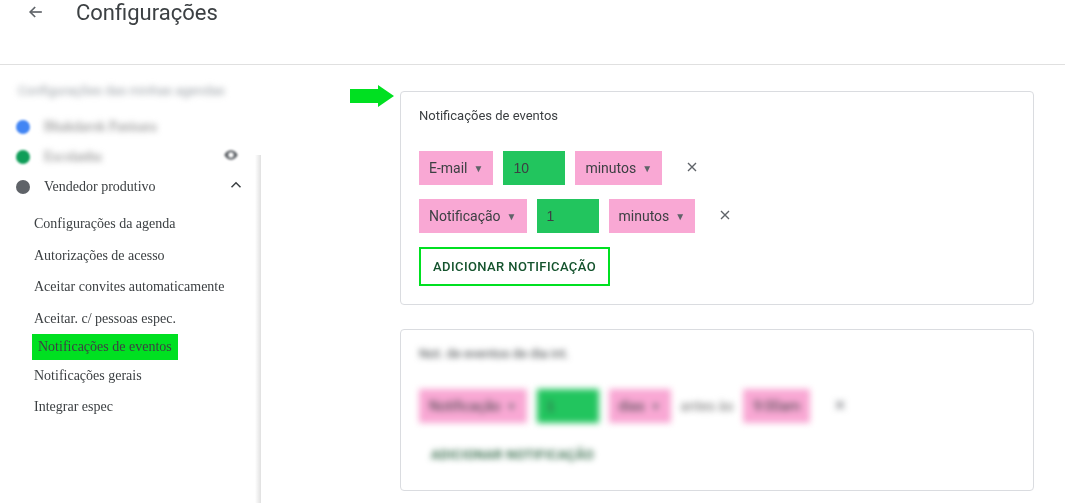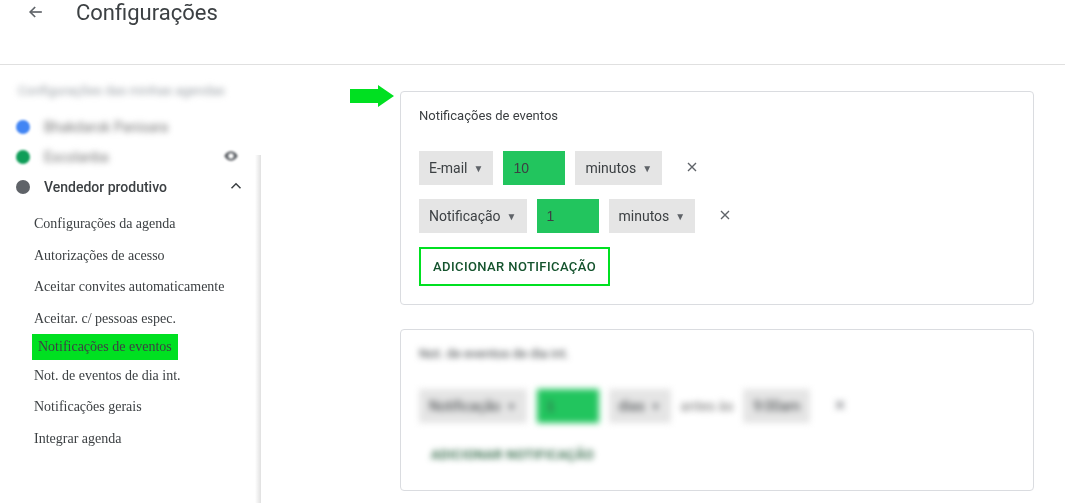--- a/index.html
+++ b/index.html
@@ -66,20 +66,21 @@
     padding-left: 2px;
   }
 
   .cal-row {
     display: flex;
     align-items: center;
     height: 30px;
     font-size: 14px;
     color: #3c4043;
     cursor: pointer;
+    font-family: Liberation Serif, serif;
   }
   .cal-row.blurred span.label { filter: blur(3px); color:#777; }
   .cal-row .dot {
     width: 14px; height: 14px; border-radius: 50%;
     margin-right: 14px;
   }
   .cal-row .dot.blue { background:#4285f4; filter: blur(1px); }
   .cal-row .dot.green { background:#0f9d58; filter: blur(1px); }
   .cal-row .dot.grey { background:#5f6368; }
   .cal-row .label { flex:1; }
@@ -137,21 +138,21 @@
     margin-bottom: 28px;
   }
 
   .notif-row {
     display:flex;
     align-items:center;
     gap: 10px;
     margin-bottom: 14px;
   }
   .dd {
-    background:#e5e5e5;
+    background:#f9a8d4;
     height: 34px;
     display:flex; align-items:center;
     padding: 0 10px;
     font-size: 14px;
     color:#3c4043;
     cursor:pointer;
     gap:6px;
   }
   .dd .tri { font-size:10px; color:#5f6368; }
   .num-input {
@@ -220,23 +221,22 @@
           </svg>
       </span>
     </div>
 
     <div class="sub-items">
       <span class="sub-item">Configurações da agenda</span>
       <span class="sub-item">Autorizações de acesso</span>
       <span class="sub-item">Aceitar convites automaticamente</span>
       <span class="sub-item">Aceitar. c/ pessoas espec.</span>
       <span class="sub-item highlight">Notificações de eventos</span><br>
-      <span class="sub-item">Not. de eventos de dia int.</span>
       <span class="sub-item">Notificações gerais</span>
-      <span class="sub-item">Integrar agenda</span>
+      <span class="sub-item">Integrar espec</span>
     </div>
 
     <div class="sidebar-scroll-edge"></div>
   </div>
 
   <div class="main">
 
     <div class="arrow-annot">
       <svg width="44" height="22" viewBox="0 0 44 22">
           <polygon points="0,4 28,4 28,0 44,11 28,22 28,18 0,18" fill="#00e021"></polygon>

